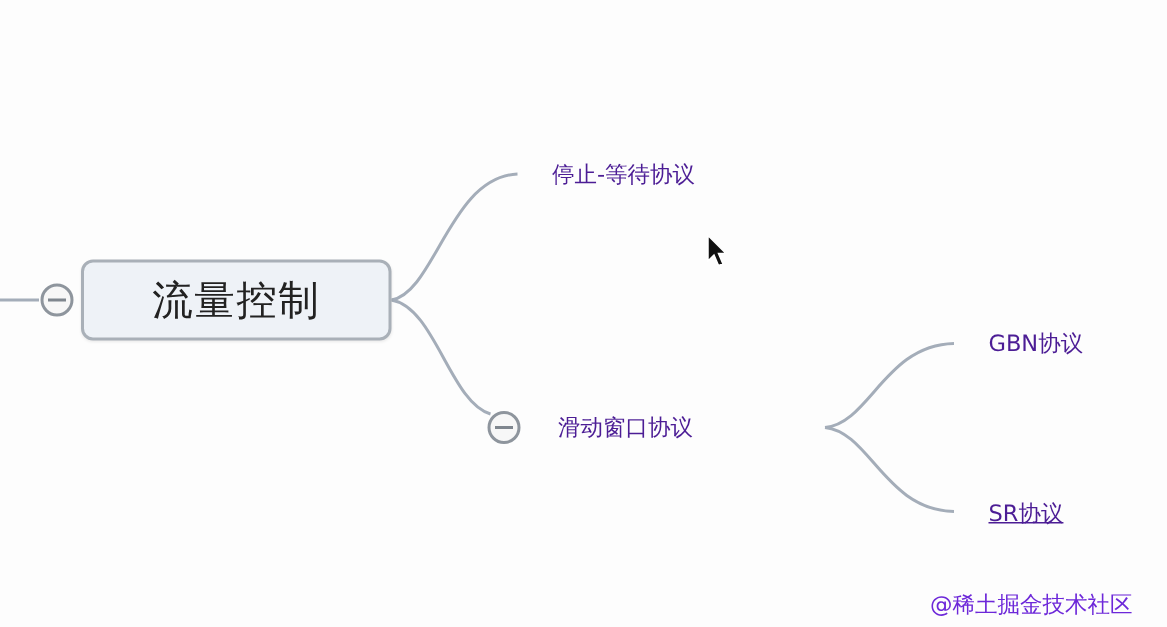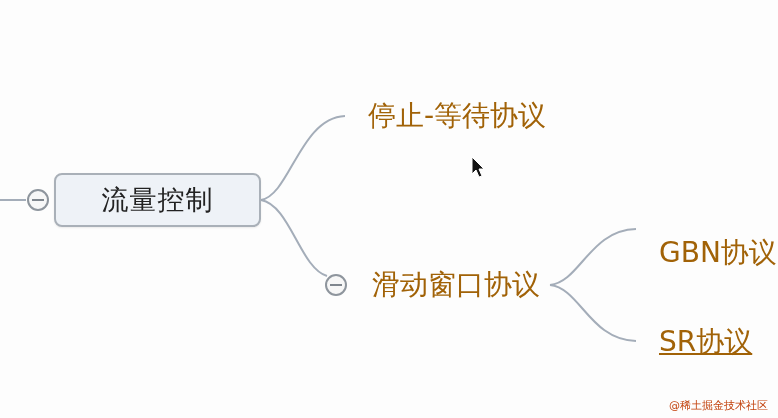--- a/index.html
+++ b/index.html
@@ -11,35 +11,35 @@
   svg.connectors { position: absolute; left: 0; top: 0; }
   .root-node {
     position: absolute; left: 54px; top: 173px; width: 207px; height: 54px;
     background: #eef2f7; border: 2px solid #a9b0b8; border-radius: 8px;
     box-sizing: border-box;
     display: flex; align-items: center; justify-content: center;
     font-size: 27px; color: #222; letter-spacing: 1px;
     box-shadow: 0 1px 2px rgba(0,0,0,0.08);
   }
   .topic {
-    position: absolute; font-size: 28px; color: #a16207; white-space: nowrap;
+    position: absolute; font-size: 15px; color: #4c1d95; white-space: nowrap;
     line-height: 30px;
   }
   .collapse-btn {
     position: absolute; width: 22px; height: 22px; border-radius: 50%;
     border: 2px solid #8e959d; background: #f7f7f7; box-sizing: border-box;
     cursor: pointer;
   }
   .collapse-btn::after {
     content: ""; position: absolute; left: 3px; right: 3px; top: 8px; height: 2px;
     background: #7f868e;
   }
   .cursor { position: absolute; left: 471px; top: 156px; }
   .watermark {
-    position: absolute; right: 10px; bottom: 5px; font-size: 11px; color: #c2410c;
+    position: absolute; right: 23px; bottom: 5px; font-size: 15px; color: #6d28d9;
   }
 </style>
 </head>
 <body>
 
 <svg class="connectors" width="778" height="418">
 
   <path d="M0 200 L26 200" stroke="#a4adb9" stroke-width="2" fill="none"></path>
 
   <path d="M261 200 C 290 195, 300 118, 345 116" stroke="#a4adb9" stroke-width="2" fill="none"></path>
@@ -60,21 +60,21 @@
 <div class="topic" style="left:368px; top:101px;">
   <span>停止-等待协议</span>
 </div>
 
 <div class="collapse-btn" style="left:325px; top:274px;"></div>
 
 <div class="topic" style="left:372px; top:270px;text-align:right;">
   <span>滑动窗口协议</span>
 </div>
 
-<div class="topic" style="left:659px; top:214px;margin-top:24px;">
+<div class="topic" style="left:659px; top:214px;">
   <span>GBN协议</span>
 </div>
 
 <div class="topic" style="left:659px; top:327px;text-decoration:underline;">
   <span>SR协议</span>
 </div>
 
 <svg class="cursor" width="16" height="24" viewBox="0 0 16 24">
   <path d="M1 1 L1 18 L5 14 L8 21 L11 20 L8 13 L13 13 Z" fill="#111" stroke="#fff" stroke-width="1"></path>
 </svg>

